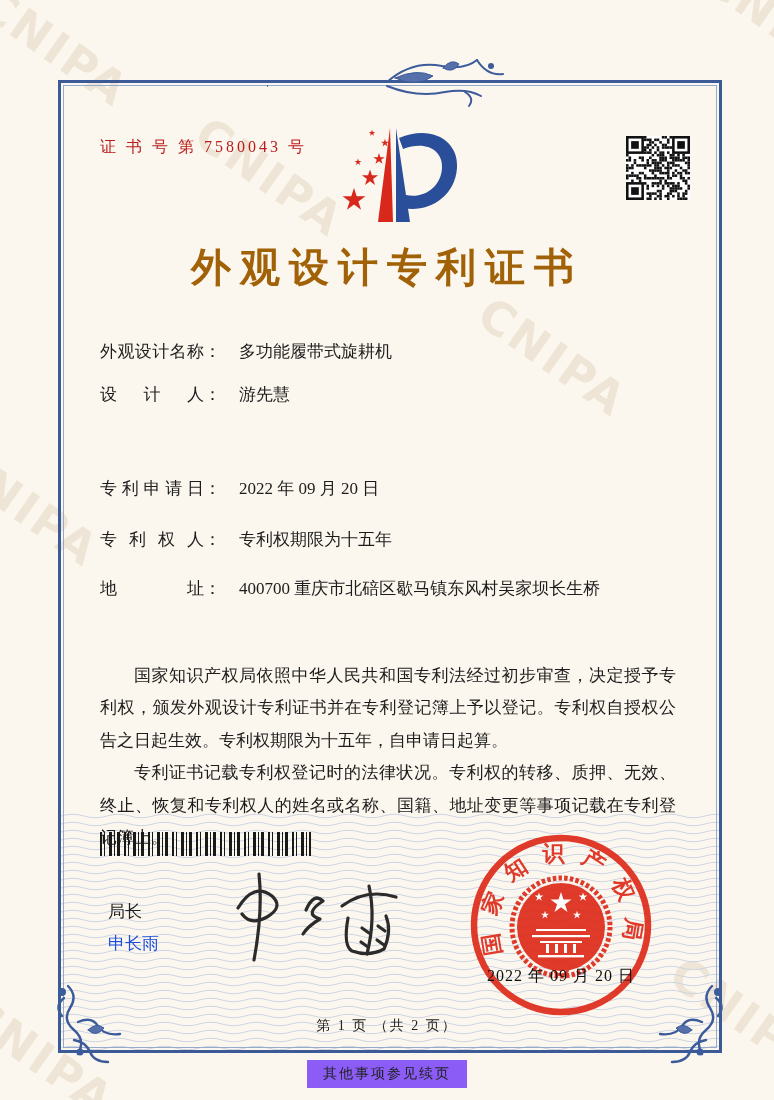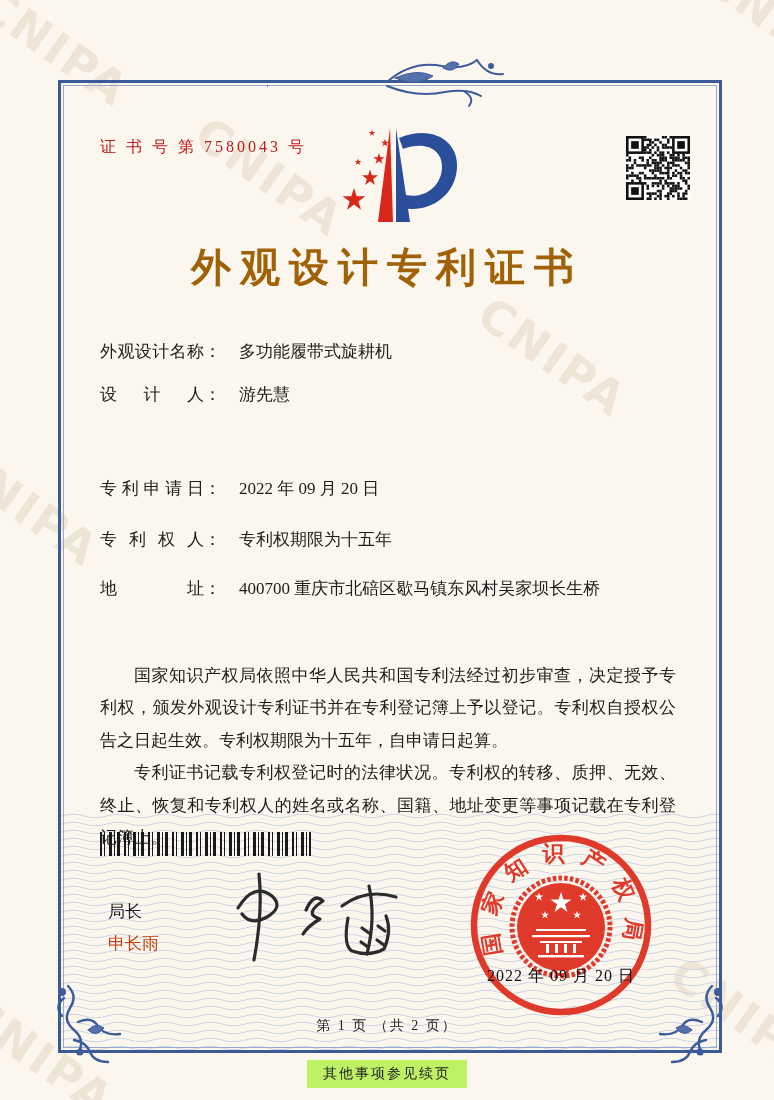--- a/index.html
+++ b/index.html
@@ -59,34 +59,34 @@
     background:repeating-linear-gradient(90deg,
       #191919 0 2px, transparent 2px 4px,
       #191919 4px 5px, transparent 5px 9px,
       #191919 9px 12px, transparent 12px 14px,
       #191919 14px 15px, transparent 15px 17px,
       #191919 17px 20px, transparent 20px 24px);
   }
   .director-title { position:absolute; left:108px; top:900px; z-index:4;
     font-family:"DejaVu Sans","Liberation Sans",sans-serif; font-size:17px; color:#222; }
   .director-name  { position:absolute; left:108px; top:932px; z-index:4;
-    font-family:"DejaVu Sans","Liberation Sans",sans-serif; font-size:17px; color:#c2410c; }
+    font-family:"DejaVu Sans","Liberation Sans",sans-serif; font-size:17px; color:#1d4ed8; }
   .signature { position:absolute; left:222px; top:866px; z-index:4; }
   .seal { position:absolute; left:466px; top:831px; z-index:4; }
   .seal-date {
     position:absolute; left:468px; top:966px; width:186px; z-index:5;
     text-align:center; font-size:16px; letter-spacing:1px; color:#101010; white-space:nowrap;
   }
   .pageinfo {
     position:absolute; left:0; top:1017px; width:774px; z-index:4;
     text-align:center; font-size:14px; letter-spacing:2px; color:#222;
   }
   .note {
     position:absolute; left:50%; top:1060px; transform:translateX(-50%); z-index:4;
-    background:#bef264; padding:5px 16px; font-size:14px; letter-spacing:2px; color:#222;
+    background:#8b5cf6; padding:5px 16px; font-size:14px; letter-spacing:2px; color:#222;
     white-space:nowrap;
   }
 </style>
 </head>
 <body>
 
 <div class="page">
 
   <span class="wm" style="left:-30px;top:20px">CNIPA</span>
   <span class="wm" style="left:185px;top:150px">CNIPA</span>

